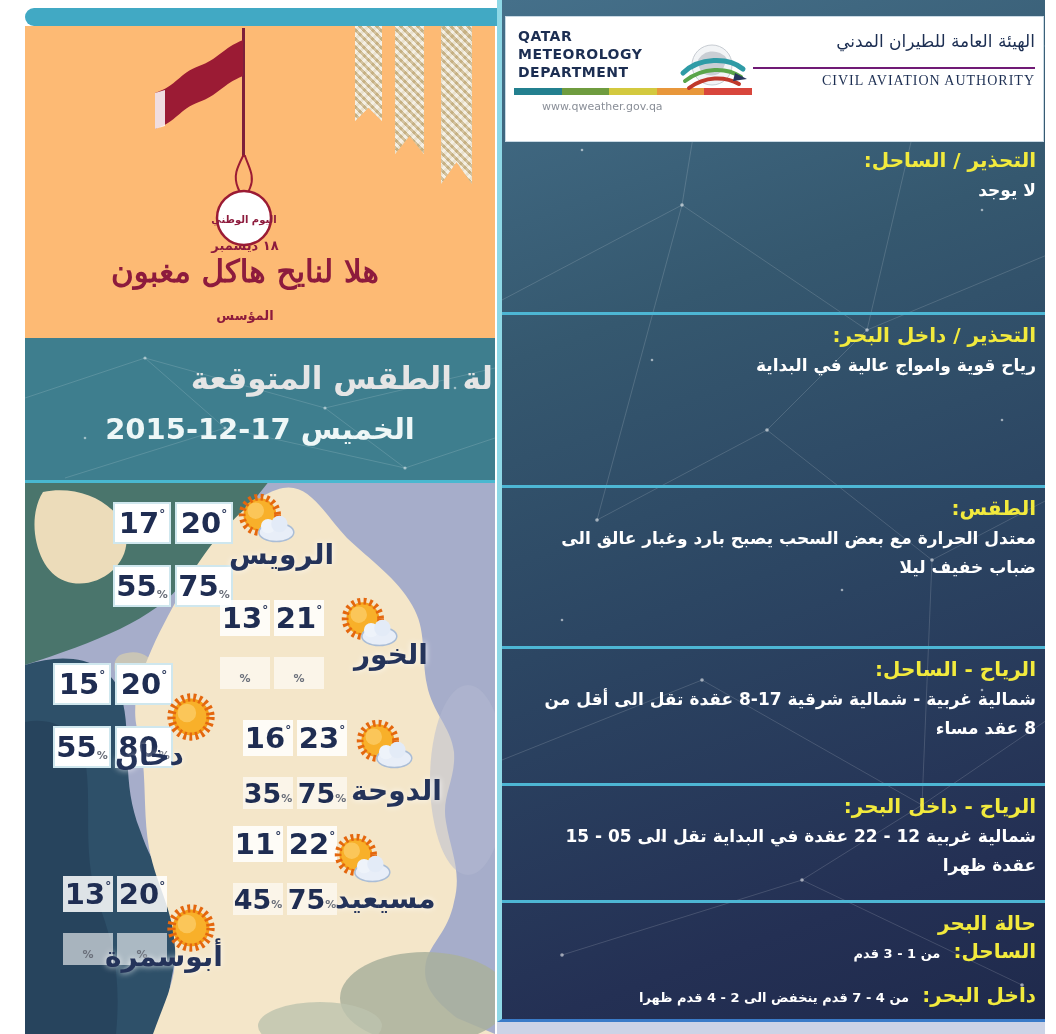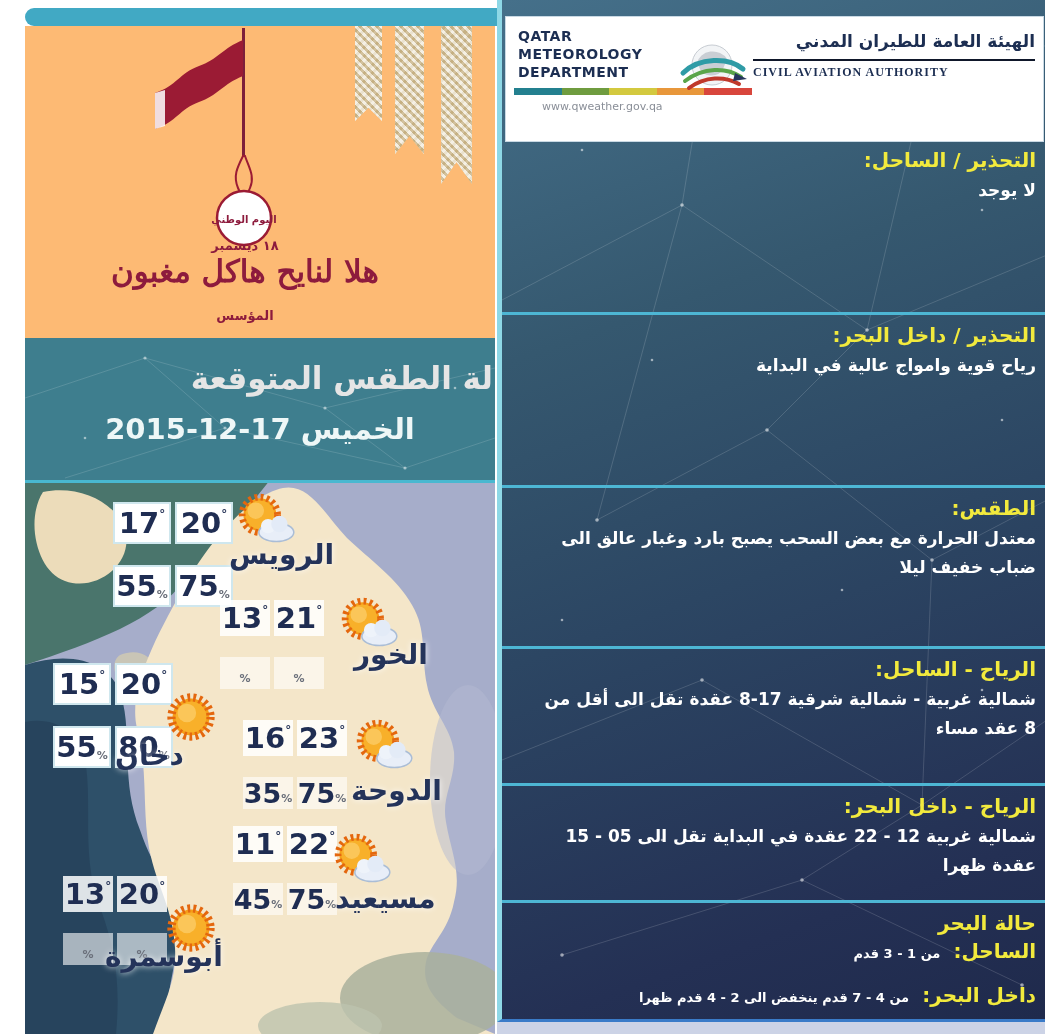--- a/index.html
+++ b/index.html
@@ -62,22 +62,22 @@
   .hdr{position:absolute;left:3px;top:16px;width:537px;height:124px;background:#ffffff;border:1px solid #c9d9e4;}
   .qmd{position:absolute;left:8px;top:10px;width:250px;}
   .qmd-row{display:flex;align-items:flex-start;}
   .qmd-ar{width:105px;text-align:center;color:#1c2e52;font-size:11px;font-weight:bold;line-height:1.35;direction:rtl;}
   .qmd-en{width:140px;color:#1c2e52;font-size:14px;font-weight:bold;line-height:1.3;letter-spacing:.5px;padding-left:4px;}
   .qmd-stripe{display:flex;height:7px;width:238px;margin-top:6px;}
   .qmd-stripe i{flex:1;}
   .qmd-url{margin-top:5px;font-size:11px;color:#8a8f98;padding-left:28px;}
   .caa{position:absolute;right:8px;top:14px;width:282px;}
   .caa-globe{position:absolute;left:-76px;top:2px;width:74px;height:74px;}
-  .caa-ar{text-align:right;color:#1c2e52;font-size:17px;font-weight:bold;direction:rtl;border-bottom:2px solid #0f172a;padding-bottom:8px;}
-  .caa-en{text-align:left;color:#1c2e52;font-size:12px;font-weight:bold;font-family:"Liberation Serif", serif;letter-spacing:1px;margin-top:4px;}
+  .caa-ar{text-align:right;color:#1c2e52;font-size:17px;font-weight:normal;direction:rtl;border-bottom:2px solid #701a75;padding-bottom:16px;}
+  .caa-en{text-align:right;color:#1c2e52;font-size:14px;font-weight:normal;font-family:"Liberation Serif", serif;letter-spacing:1px;margin-top:4px;}
 
   .sec{position:absolute;left:0;width:548px;box-sizing:border-box;padding:8px 14px 0 30px;direction:rtl;}
   .sec-b{border-top:3px solid #4db6d4;}
   .sec .tt{color:#f2ea3d;font-size:20px;font-weight:bold;margin-bottom:4px;}
   .sec .bd{color:#ffffff;font-size:17px;font-weight:bold;line-height:1.7;}
   .s1{top:140px;height:172px;} .s2{top:312px;height:173px;} .s3{top:485px;height:197px;}
   .s4{top:646px;height:137px;} .s5{top:783px;height:117px;} .s6{top:900px;height:122px;}
   .sea-line{margin-top:2px;}
   .sea-line .lbl{color:#f2ea3d;font-size:20px;font-weight:bold;}
   .sea-line .val{color:#ffffff;font-size:13px;font-weight:bold;margin-right:8px;}

